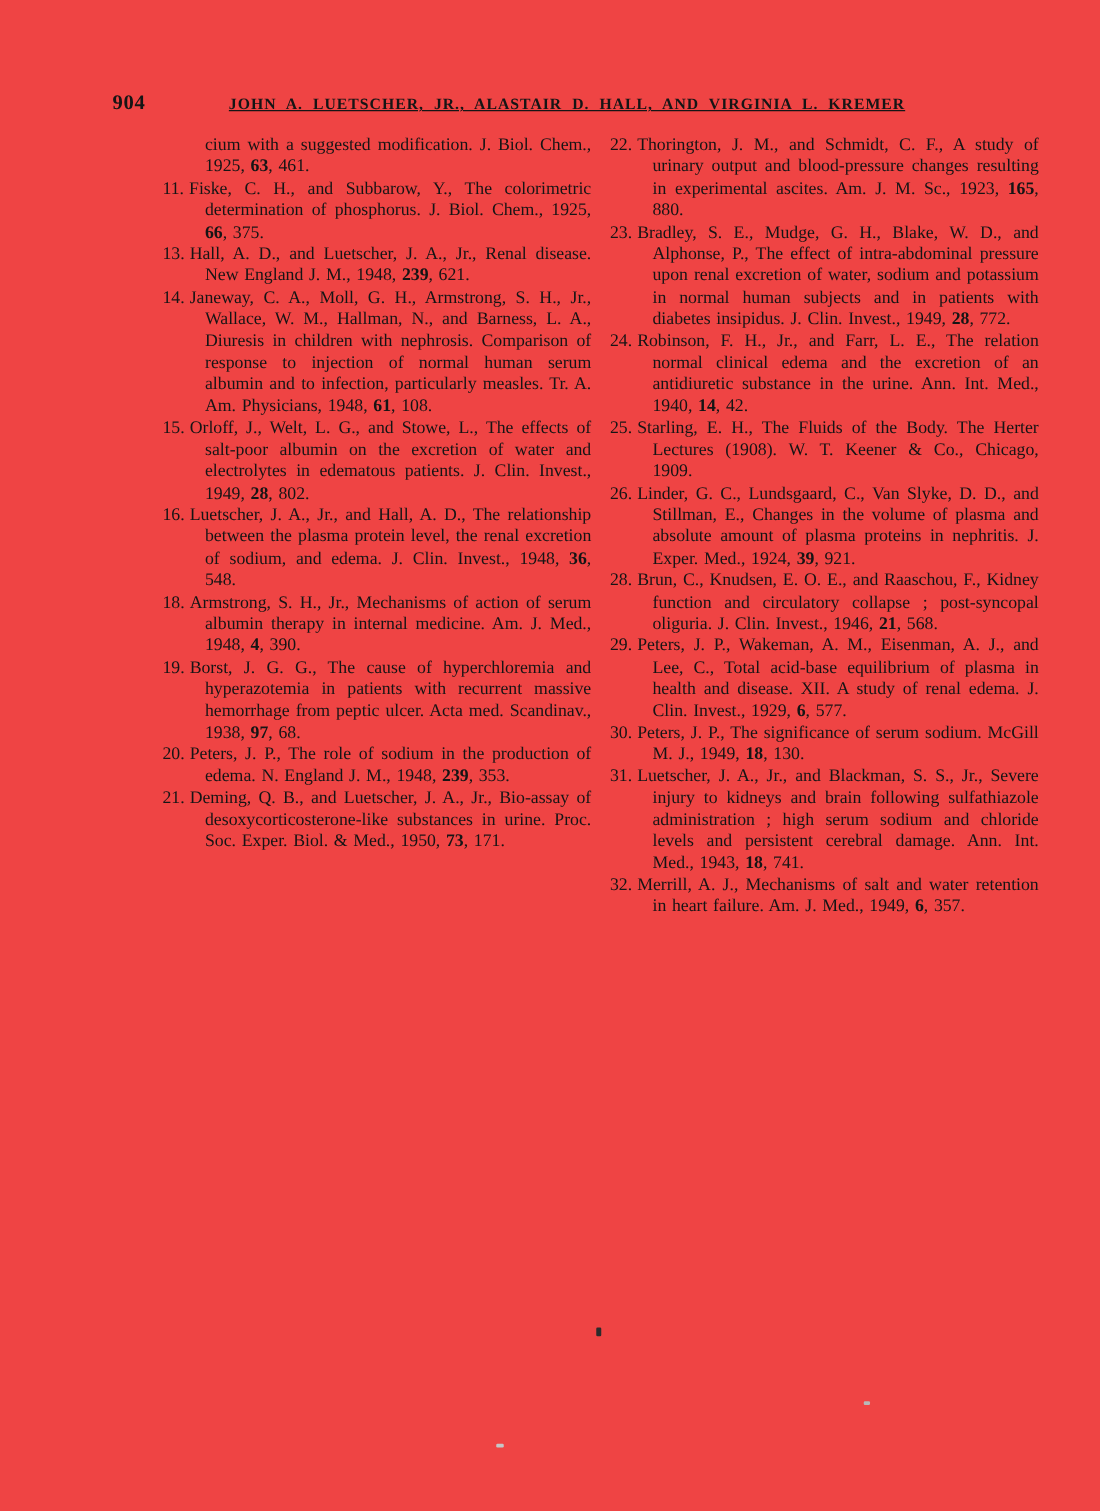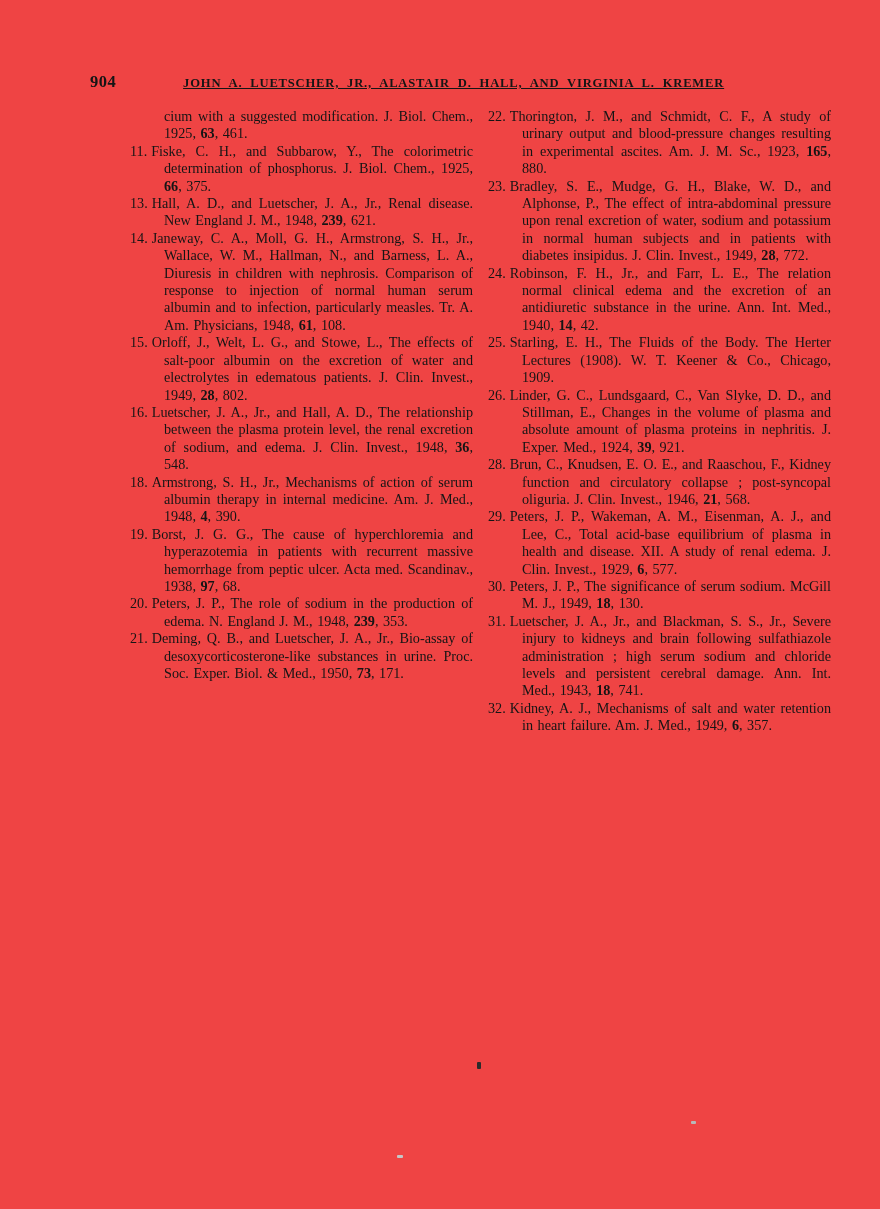--- a/index.html
+++ b/index.html
@@ -104,20 +104,20 @@
       <div class="col">
           <div class="ref"><span class="ref-num">22.</span><span>Thorington, J. M., and Schmidt, C. F., A study of urinary output and blood-pressure changes resulting in experimental ascites.  Am. J. M. Sc., 1923, </span><span class="vol">165</span><span>, 880.</span></div>
           <div class="ref"><span class="ref-num">23.</span><span>Bradley, S. E., Mudge, G. H., Blake, W. D., and Alphonse, P., The effect of intra-abdominal pressure upon renal excretion of water, sodium and potassium in normal human subjects and in patients with diabetes insipidus.  J. Clin. Invest., 1949, </span><span class="vol">28</span><span>, 772.</span></div>
           <div class="ref"><span class="ref-num">24.</span><span>Robinson, F. H., Jr., and Farr, L. E., The relation normal clinical edema and the excretion of an antidiuretic substance in the urine.  Ann. Int. Med., 1940, </span><span class="vol">14</span><span>, 42.</span></div>
           <div class="ref"><span class="ref-num">25.</span><span>Starling, E. H., The Fluids of the Body.  The Herter Lectures (1908).  W. T. Keener &amp; Co., Chicago, 1909.</span></div>
           <div class="ref"><span class="ref-num">26.</span><span>Linder, G. C., Lundsgaard, C., Van Slyke, D. D., and Stillman, E., Changes in the volume of plasma and absolute amount of plasma proteins in nephritis.  J. Exper. Med., 1924, </span><span class="vol">39</span><span>, 921.</span></div>
           <div class="ref"><span class="ref-num">28.</span><span>Brun, C., Knudsen, E. O. E., and Raaschou, F., Kidney function and circulatory collapse ; post-syncopal oliguria.  J. Clin. Invest., 1946, </span><span class="vol">21</span><span>, 568.</span></div>
           <div class="ref"><span class="ref-num">29.</span><span>Peters, J. P., Wakeman, A. M., Eisenman, A. J., and Lee, C., Total acid-base equilibrium of plasma in health and disease.  XII. A study of renal edema.  J. Clin. Invest., 1929, </span><span class="vol">6</span><span>, 577.</span></div>
           <div class="ref"><span class="ref-num">30.</span><span>Peters, J. P., The significance of serum sodium.  McGill M. J., 1949, </span><span class="vol">18</span><span>, 130.</span></div>
           <div class="ref"><span class="ref-num">31.</span><span>Luetscher, J. A., Jr., and Blackman, S. S., Jr., Severe injury to kidneys and brain following sulfathiazole administration ; high serum sodium and chloride levels and persistent cerebral damage.  Ann. Int. Med., 1943, </span><span class="vol">18</span><span>, 741.</span></div>
-          <div class="ref"><span class="ref-num">32.</span><span>Kidney, A. J., Mechanisms of salt and water retention in heart failure.  Am. J. Med., 1949, </span><span class="vol">6</span><span>, 357.</span></div>
+          <div class="ref"><span class="ref-num">32.</span><span>Merrill, A. J., Mechanisms of salt and water retention in heart failure.  Am. J. Med., 1949, </span><span class="vol">6</span><span>, 357.</span></div>
         </div>
     </div>
   </div>
   <div class="speck speck-1"></div>
   <div class="speck speck-2"></div>
   <div class="speck speck-3"></div>
 </div>
 
 </body></html>

